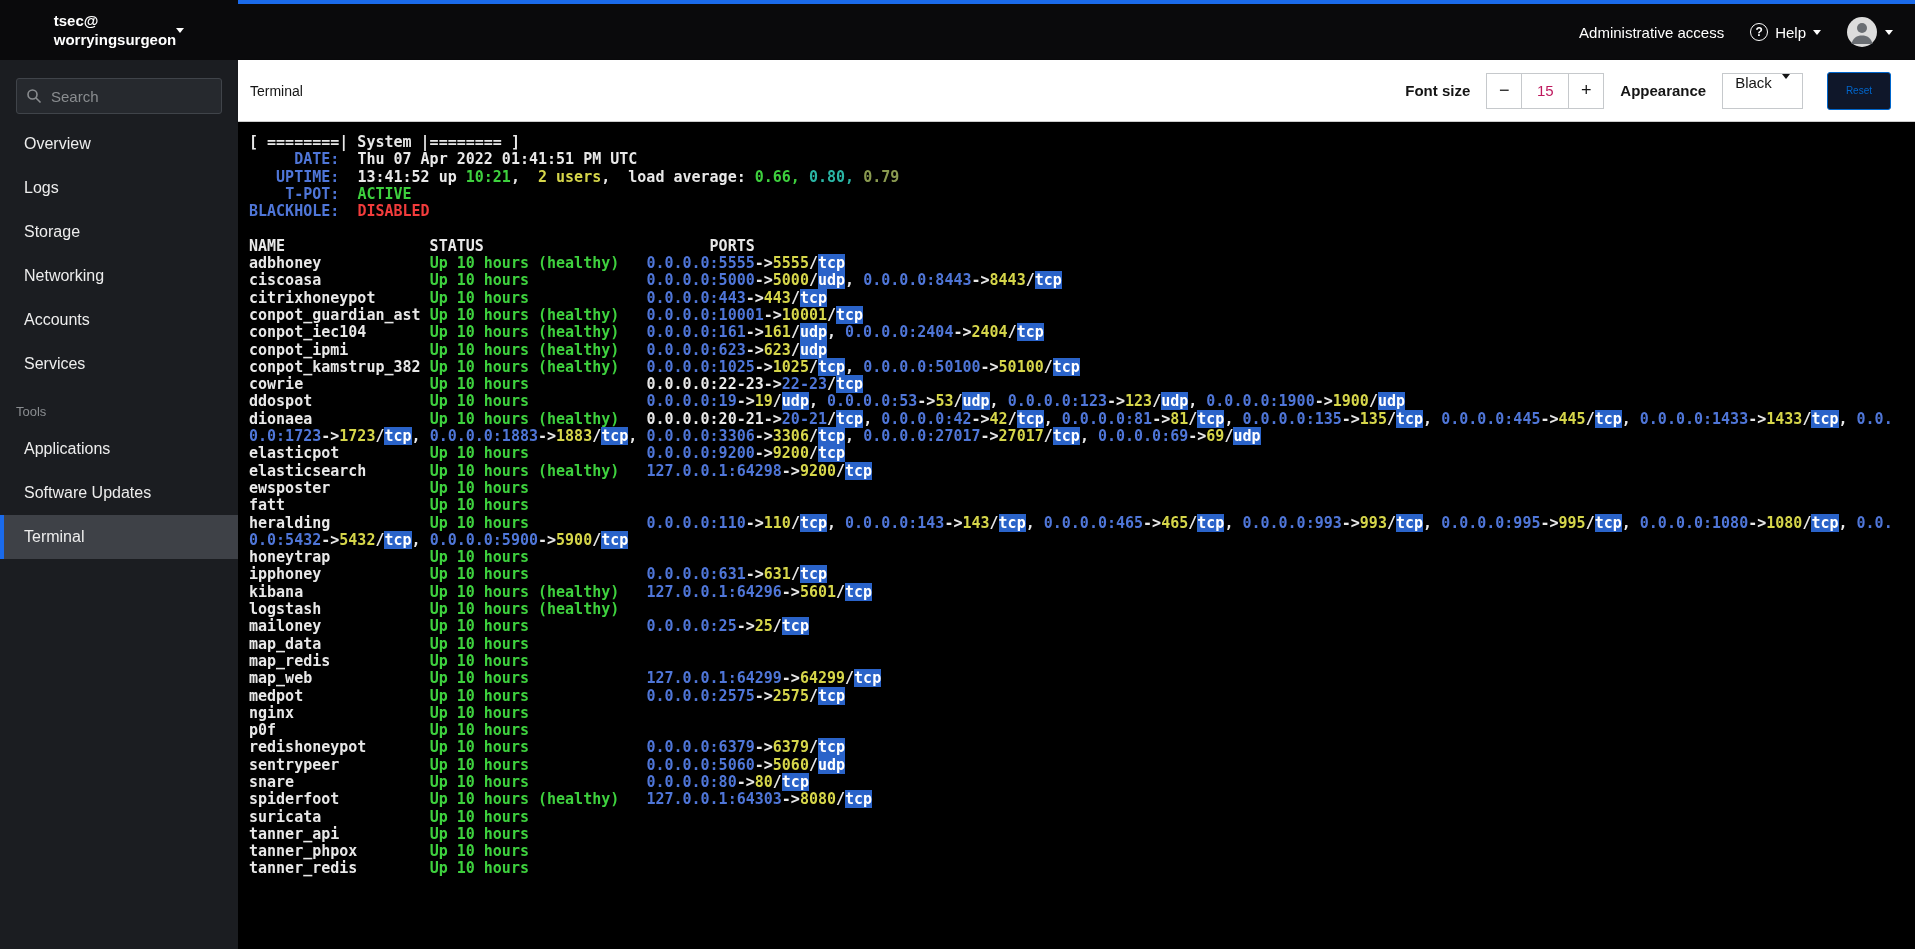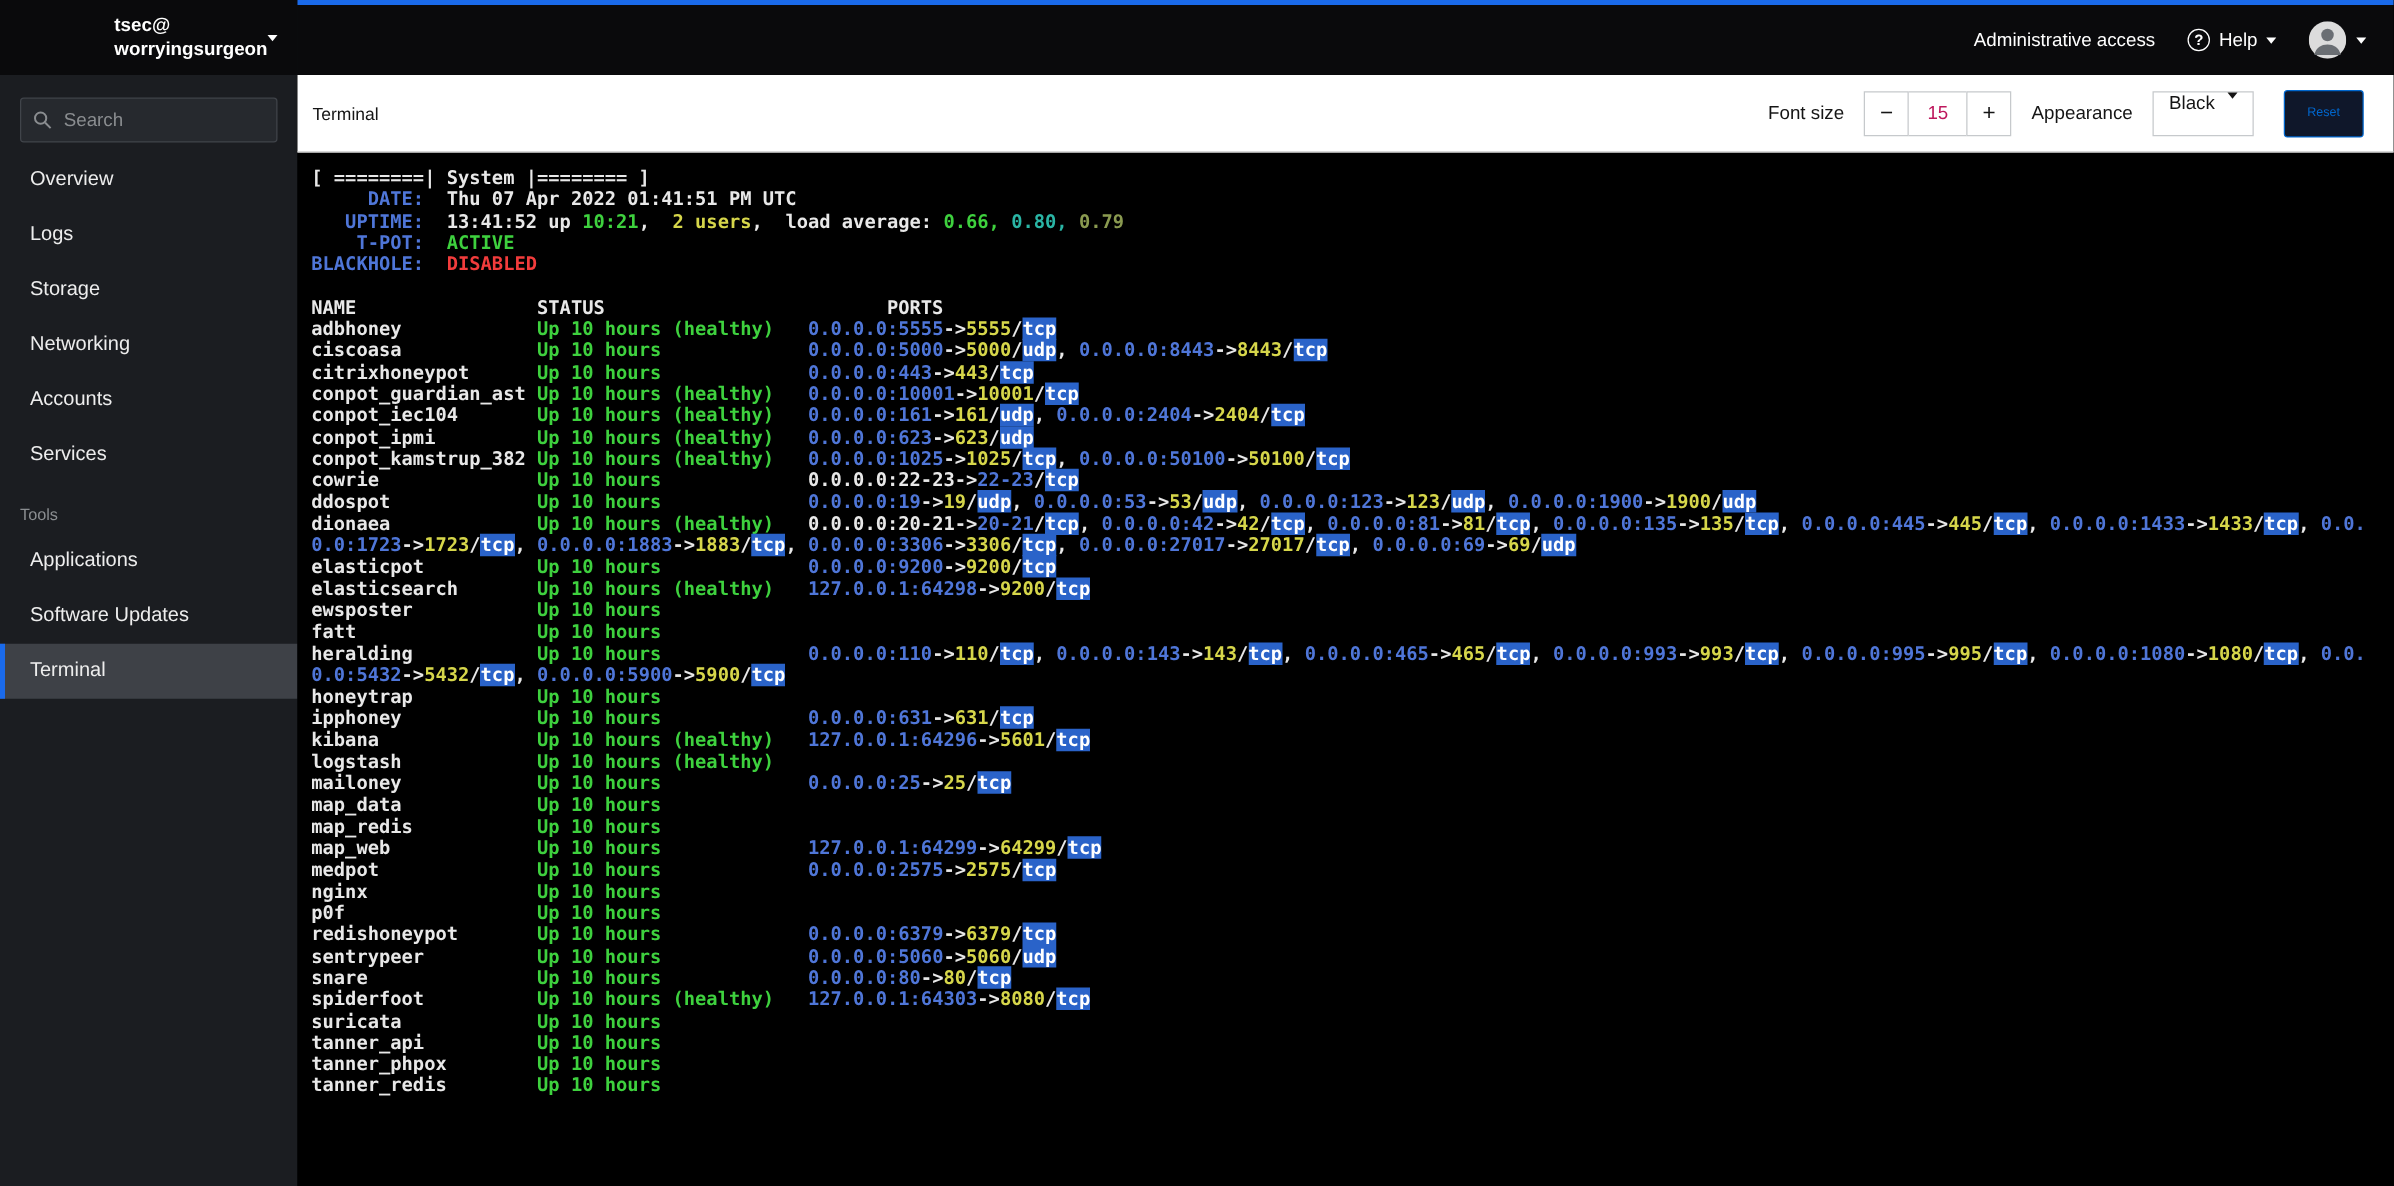--- a/index.html
+++ b/index.html
@@ -4,21 +4,21 @@
 <style>
   *{box-sizing:border-box;margin:0;padding:0}
   html,body{width:1915px;height:949px;overflow:hidden}
   body{font-family:"Liberation Sans",sans-serif;background:#000;
        --accent:#1a6aeb;--link:#0066cc;--term-green:#3ed13e;--term-yellow:#d6d64a;
        --term-blue:#4f76d8;--term-red:#f23c3c;--term-teal:#2ab5a5;--term-olive:#8a9a50;--hl-bg:#2a63c9}
   .app{display:flex;width:100%;height:100%}
 
   
   .sidebar{width:238px;flex:none;background:#1b1d21;display:flex;flex-direction:column;overflow:hidden}
-  .sidebar-header{height:60px;flex:none;background:#0a0a0c;display:flex;align-items:center;justify-content:flex-end;padding:0 16px;cursor:pointer}
+  .sidebar-header{height:60px;flex:none;background:#0a0a0c;display:flex;align-items:center;justify-content:center;padding:0 16px;cursor:pointer}
   .user-lines{color:#fff;font-weight:bold;font-size:15px;line-height:19px}
   .caret{width:0;height:0;border-left:4px solid transparent;border-right:4px solid transparent;border-top:5px solid #fff;display:inline-block}
   .caret.dark{border-top-color:#151515}
   .search-wrap{margin:18px 16px 8px;position:relative}
   .search-input{width:100%;height:36px;background:#26292e;border:1px solid #40444a;border-radius:3px;color:#e0e0e0;padding:0 10px 0 34px;font-size:15px;outline:none}
   .search-input::placeholder{color:#8a8d90}
   .search-icon{position:absolute;left:10px;top:10px;line-height:0}
   .nav-section-label{color:#8a8d90;font-size:13px;padding:14px 16px 8px;margin-top:4px}
   .nav-item{display:block;color:#ededed;font-size:16px;padding:13px 16px 13px 20px;border-left:4px solid transparent;cursor:pointer}
   .nav-item.active{background:#3e4147;border-left-color:var(--accent)}
@@ -29,21 +29,21 @@
   .topbar{height:56px;flex:none;background:#0a0a0c;display:flex;align-items:center;justify-content:flex-end;gap:26px;padding:0 22px;color:#fff;font-size:15px}
   .help{display:flex;align-items:center;gap:7px;cursor:pointer}
   .q-icon{width:18px;height:18px;border:1.5px solid #fff;border-radius:50%;display:flex;align-items:center;justify-content:center;font-size:12px;font-weight:bold}
   .avatar-menu{display:flex;align-items:center;gap:8px;cursor:pointer}
   .avatar{width:30px;height:30px;border-radius:50%;display:block;line-height:0}
 
   
   .toolbar{height:62px;flex:none;background:#fff;display:flex;align-items:center;justify-content:space-between;padding:0 24px 0 12px;border-bottom:1px solid #ccc;box-shadow:0 2px 3px rgba(0,0,0,.15);position:relative;z-index:2}
   .toolbar-title{font-size:14px;color:#151515}
   .toolbar-right{display:flex;align-items:center;gap:16px}
-  .ctl-label{font-size:15px;font-weight:normal;color:#151515}
+  .ctl-label{font-size:15px;font-weight:bold;color:#151515}
   .input-group{display:flex;align-items:center}
   .ig-btn{width:36px;height:36px;background:#fff;border:1px solid #c6c9cc;font-size:18px;color:#151515;cursor:pointer;font-family:"Liberation Sans",sans-serif}
   .size-value{width:46px;height:36px;border-top:1px solid #c6c9cc;border-bottom:1px solid #c6c9cc;display:flex;align-items:center;justify-content:center;font-size:15px;color:#be185d}
   .select{height:36px;border:1px solid #c6c9cc;background:#fff;display:flex;align-items:flex-start;gap:10px;padding:0 12px;font-size:15px;color:#151515;cursor:pointer}
   .reset-btn{height:38px;padding:0 18px;background:#0f172a;border:1px solid var(--link);color:var(--link);font-size:10px;border-radius:3px;cursor:pointer;margin-left:8px;font-family:Liberation Sans, sans-serif}
 
   
   .terminal{flex:1;background:#000;font-family:"DejaVu Sans Mono",monospace;font-size:15px;font-weight:bold;line-height:17.3px;color:#e8e8e8;padding:12px 14px 0 11px;overflow:hidden;cursor:text}
   .tl{white-space:pre-wrap;word-break:break-all}
   .c-w{color:#e8e8e8}

